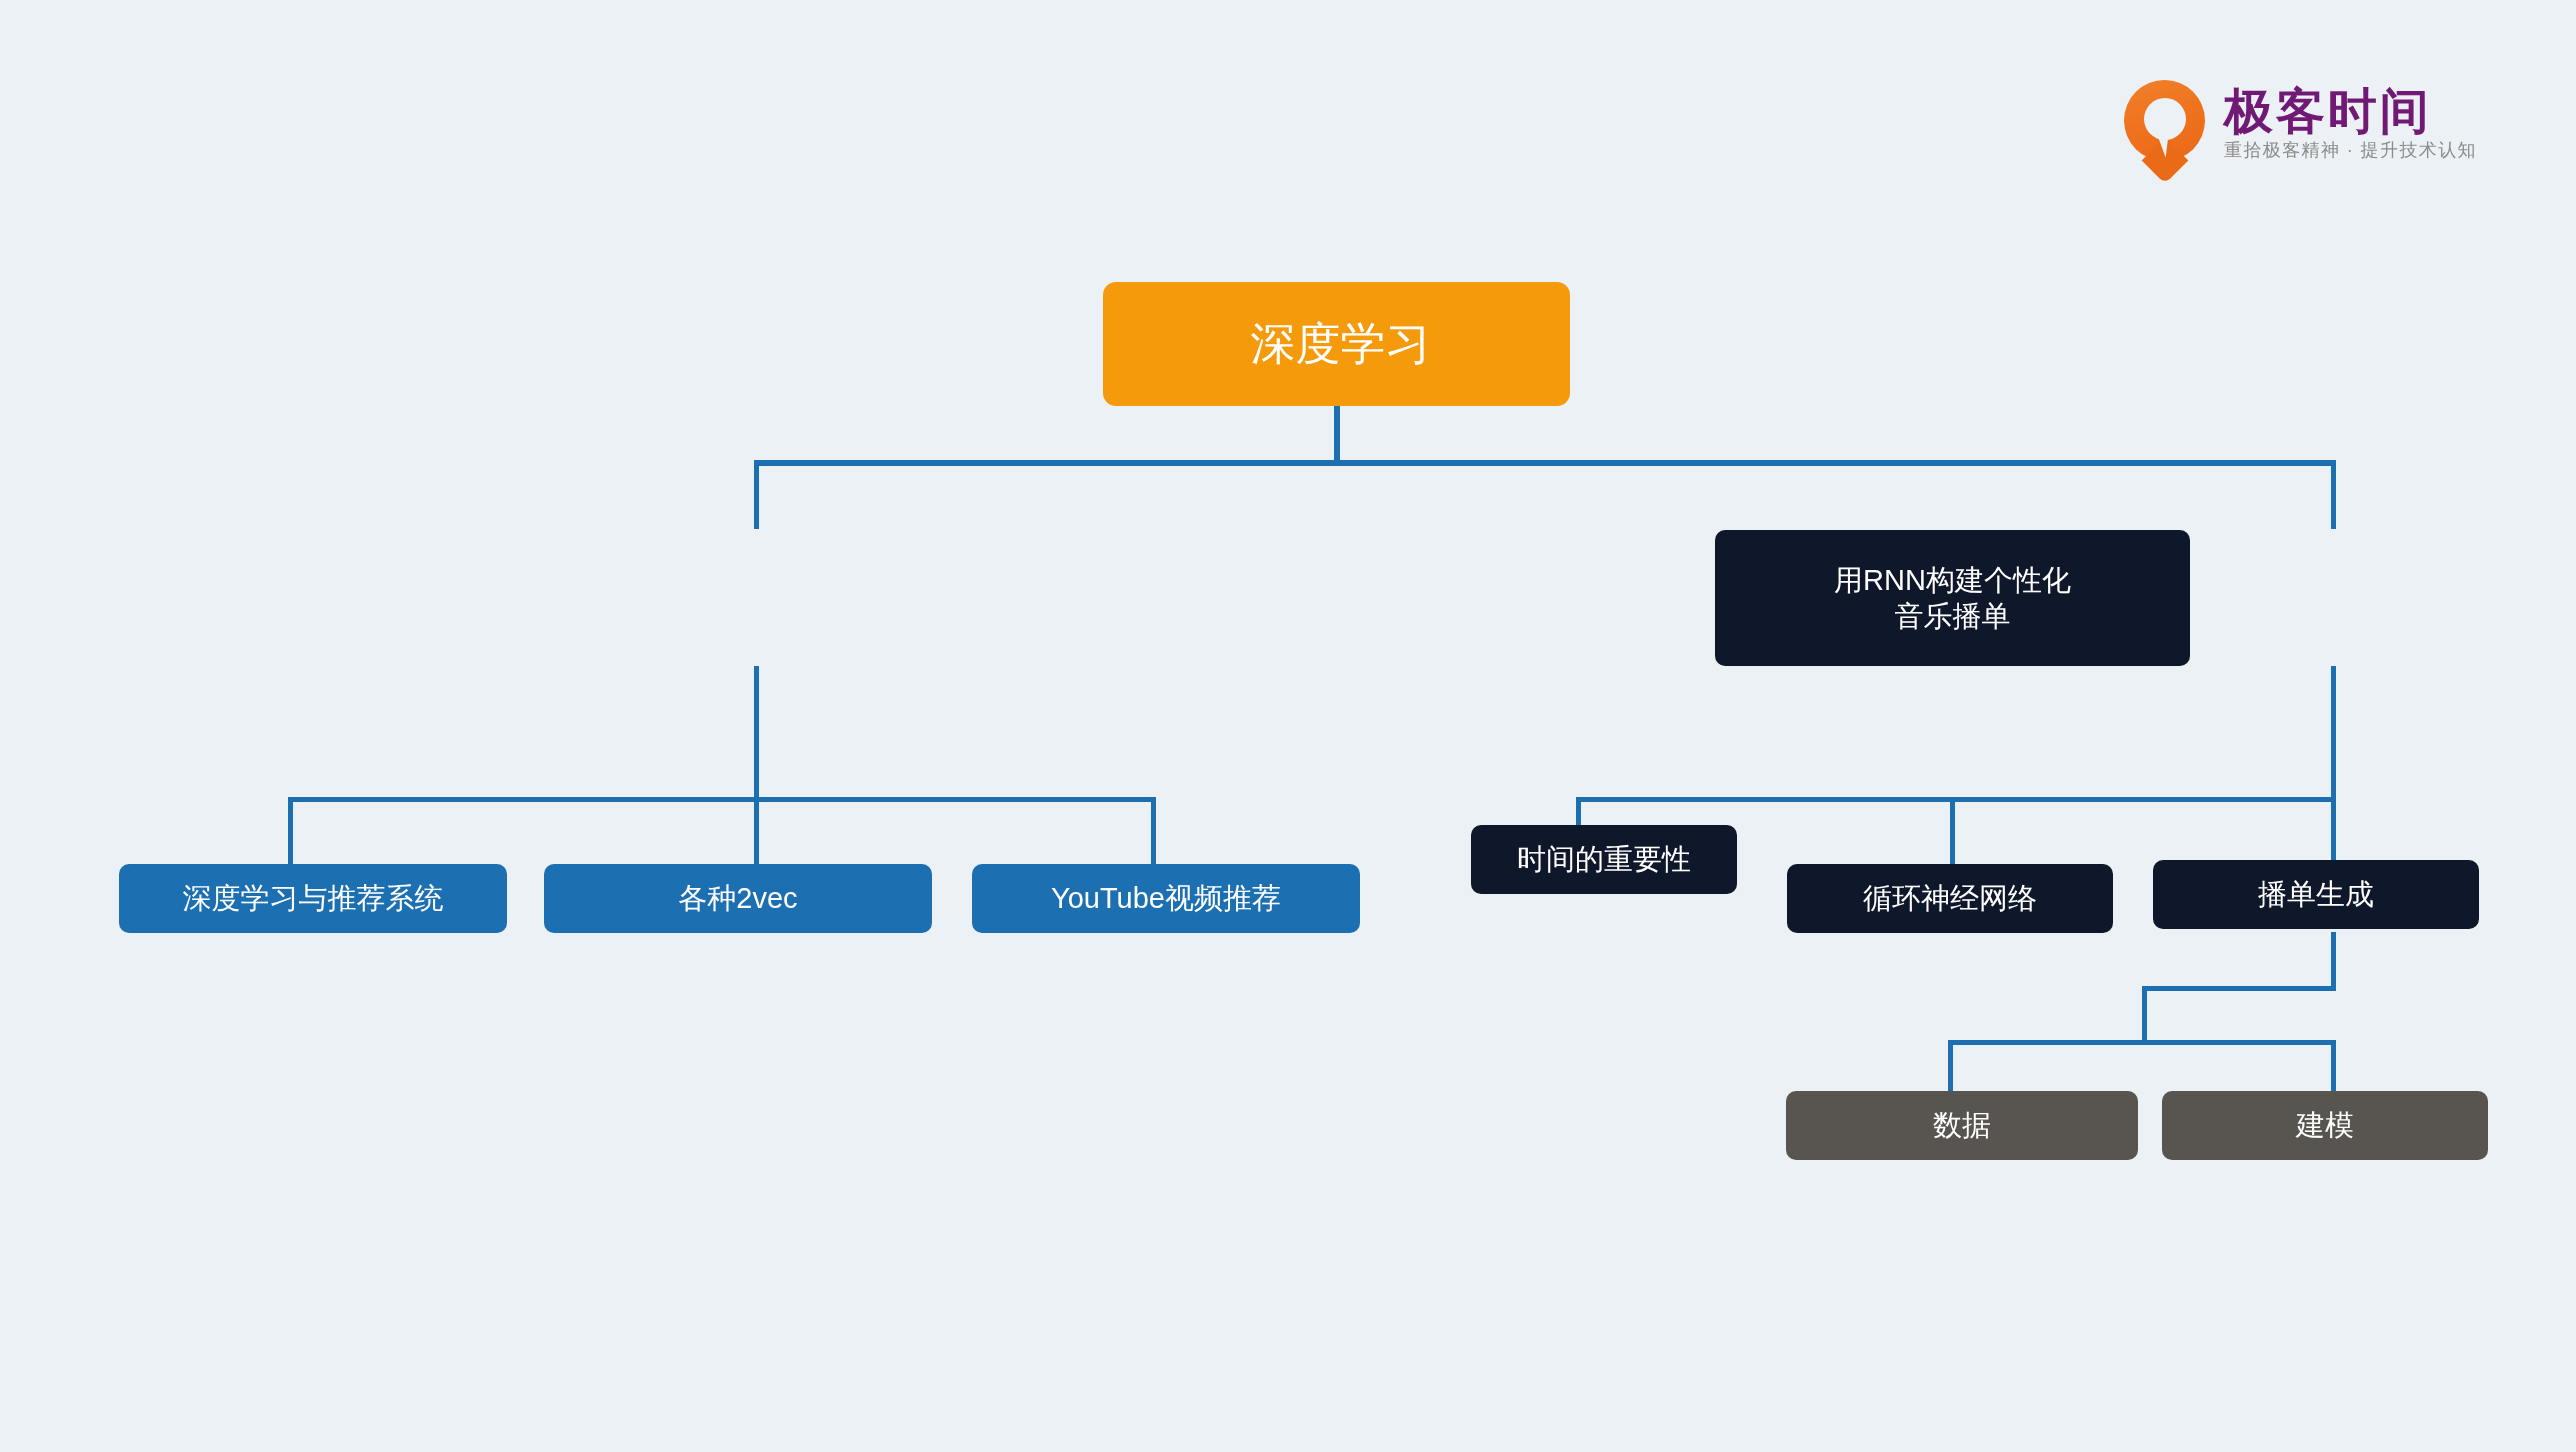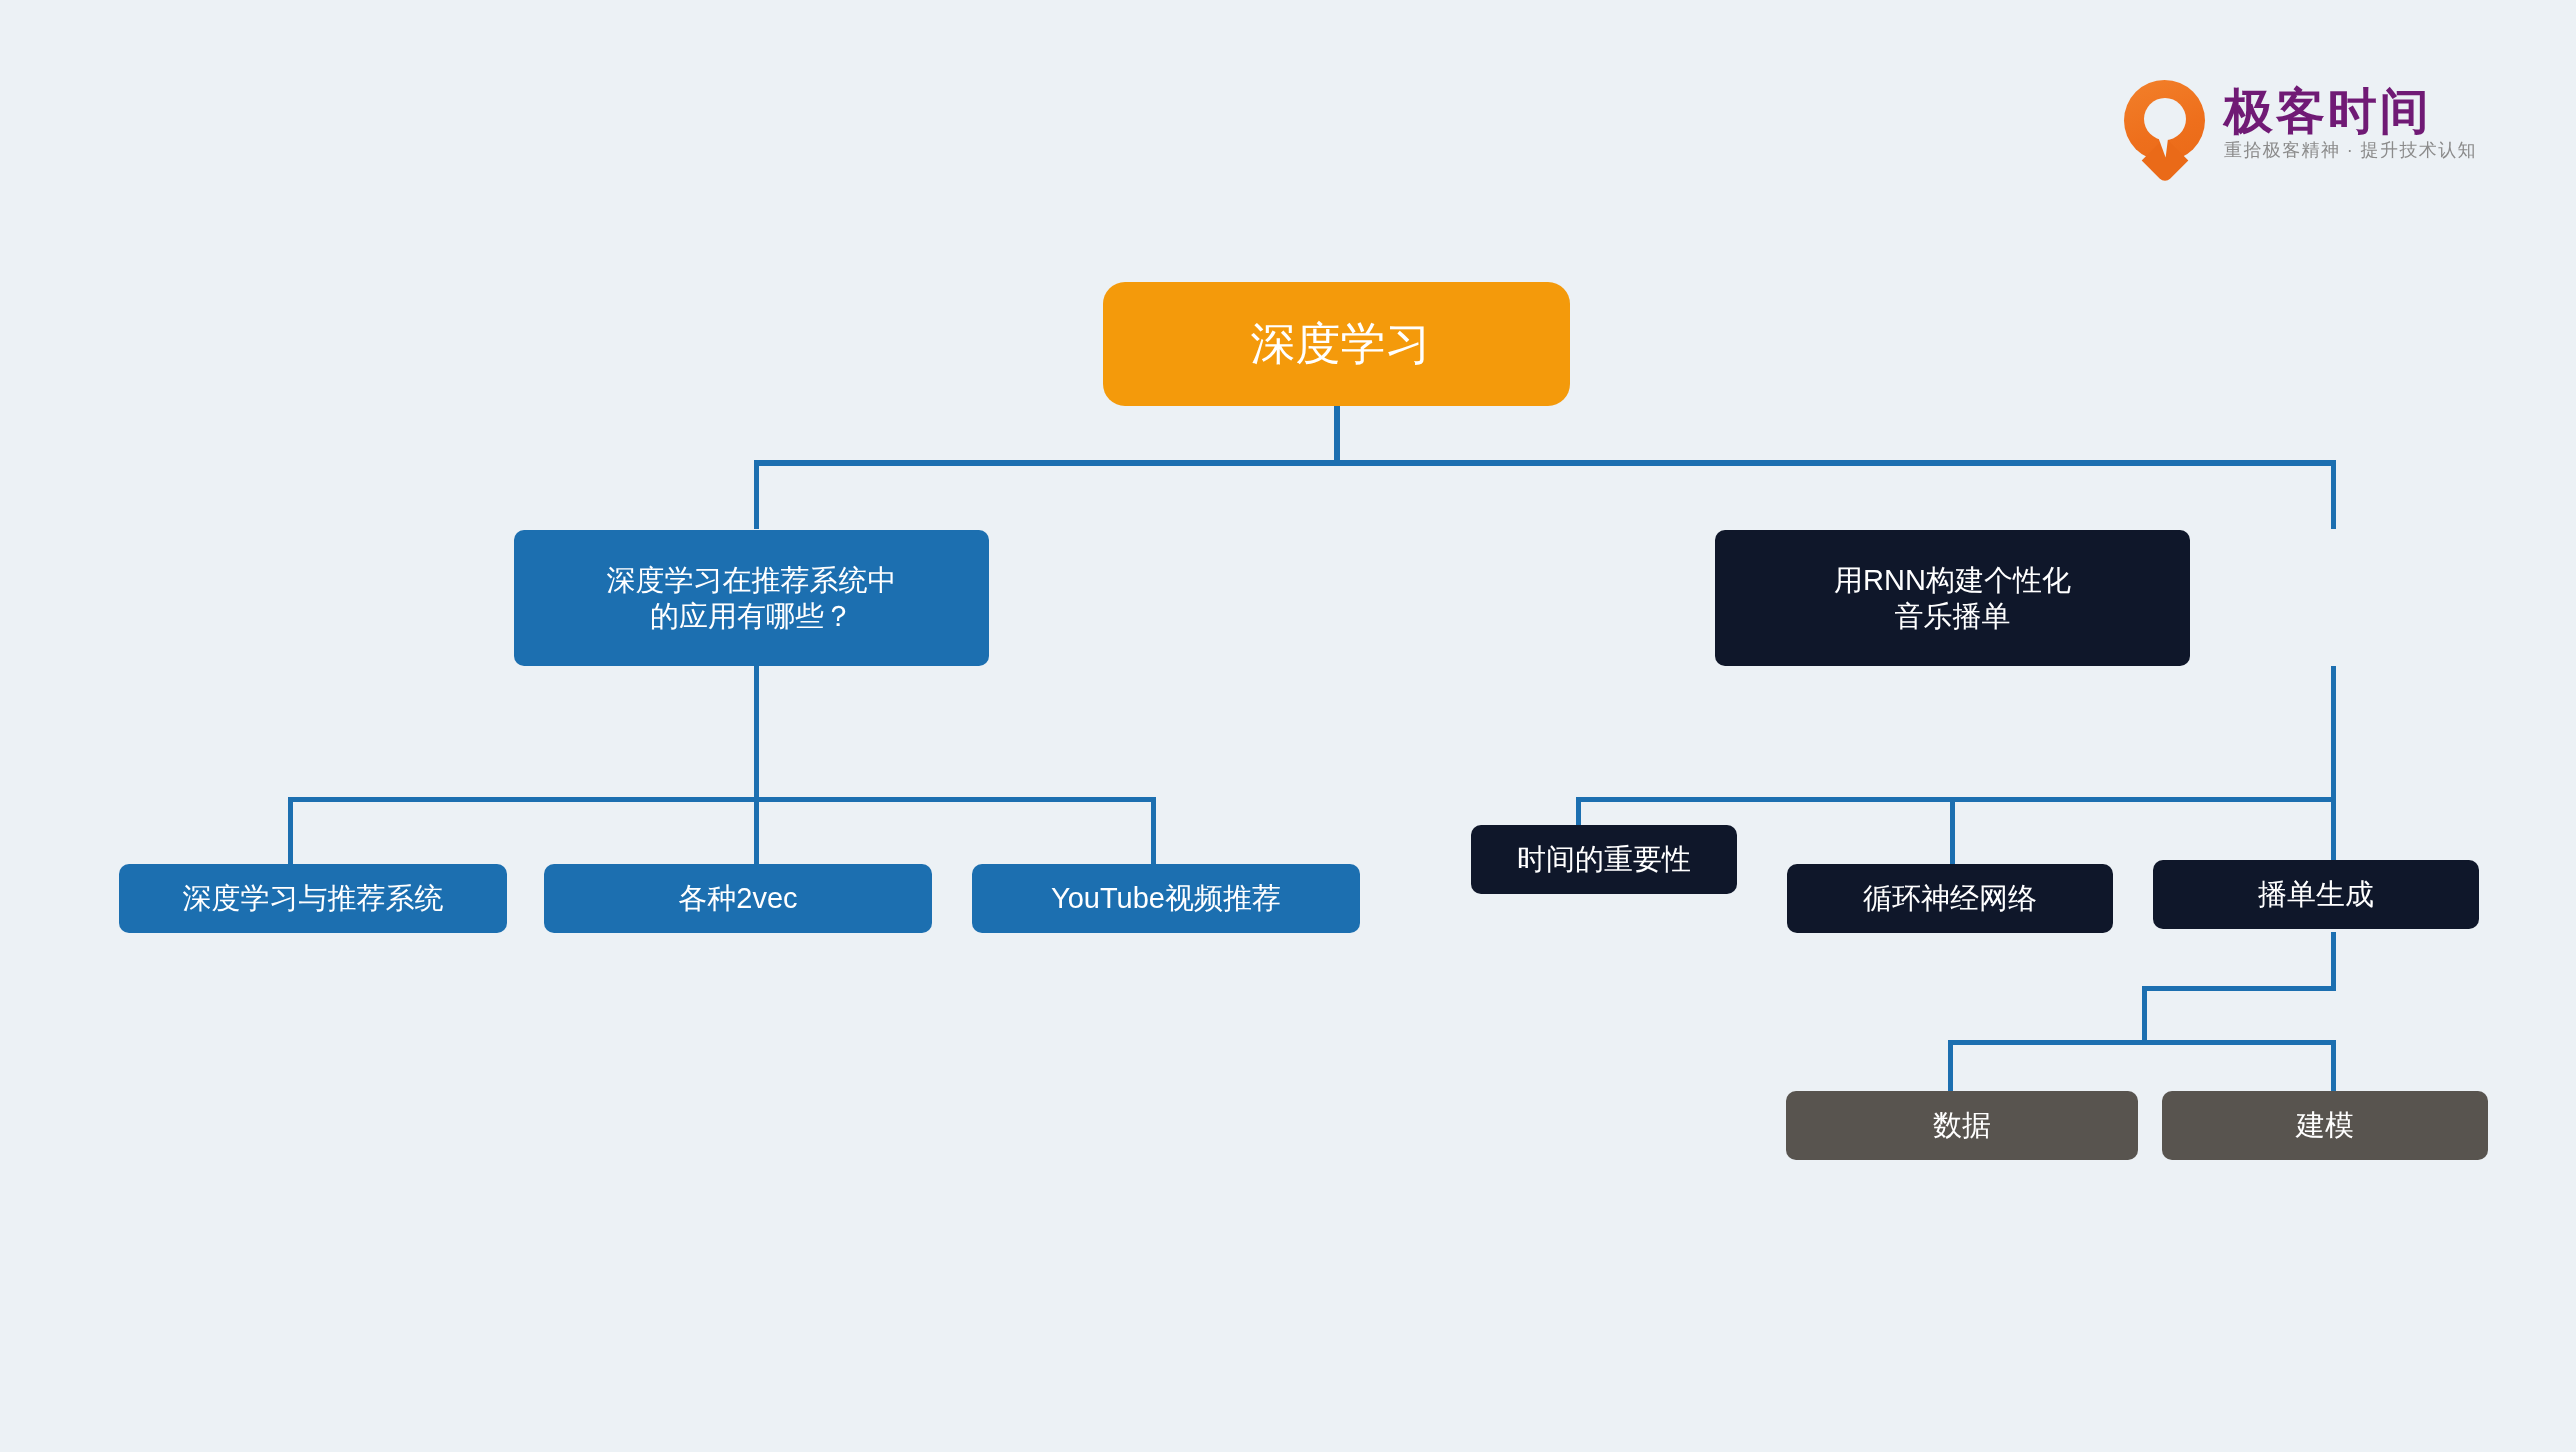--- a/index.html
+++ b/index.html
@@ -111,21 +111,21 @@
     text-align: center;
     color: #ffffff;
     border-radius: 10px;
     box-sizing: border-box;
     line-height: 1.25;
     white-space: pre-line;
   }
   .node.root {
     background: #f49a0b;
     font-size: 45px;
-    border-radius: 22px;
+    border-radius: 13px;
     padding-left: 8px;
   }
   .node.blue   { background: #1c6fb0; }
   .node.green  { background: #0f172a; }
   .node.gray   { background: #58544f; }
   .node.lvl2   { font-size: 29px; }
   .node.leaf   { font-size: 29px; }
 </style>
 </head>
 <body>
@@ -166,22 +166,20 @@
 
   <div class="conn" style="left:2331px; top:932px; width:5px; height:59px;"></div>
   <div class="conn" style="left:2142px; top:986px; width:194px; height:5px;"></div>
   <div class="conn" style="left:2142px; top:986px; width:5px; height:58px;"></div>
   <div class="conn" style="left:1948px; top:1040px; width:388px; height:5px;"></div>
   <div class="conn" style="left:1948px; top:1040px; width:5px; height:65px;"></div>
   <div class="conn" style="left:2331px; top:1040px; width:5px; height:65px;"></div>
 
   <div class="node root" style="left:1103px; top:282px; width:467px; height:124px;">深度学习</div>
 
-  <div class="node blue lvl2" style="left:514px; top:530px; width:475px; height:136px;">深度学习在推荐系统中
-的应用有哪些？</div>
 
   <div class="node green lvl2" style="left:1715px; top:530px; width:475px; height:136px;">用RNN构建个性化
 音乐播单</div>
 
   <div class="node blue leaf" style="left:119px; top:864px; width:388px; height:69px;">深度学习与推荐系统</div>
 
   <div class="node blue leaf" style="left:544px; top:864px; width:388px; height:69px;">各种2vec</div>
 
   <div class="node blue leaf" style="left:972px; top:864px; width:388px; height:69px;">YouTube视频推荐</div>
 

